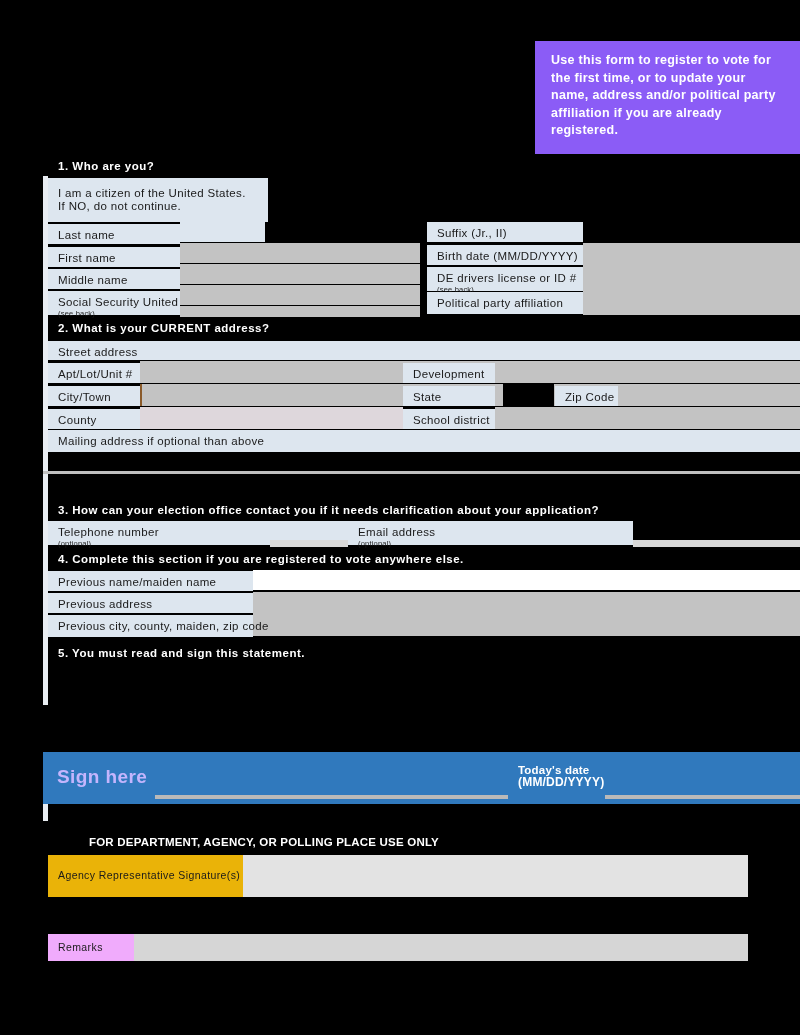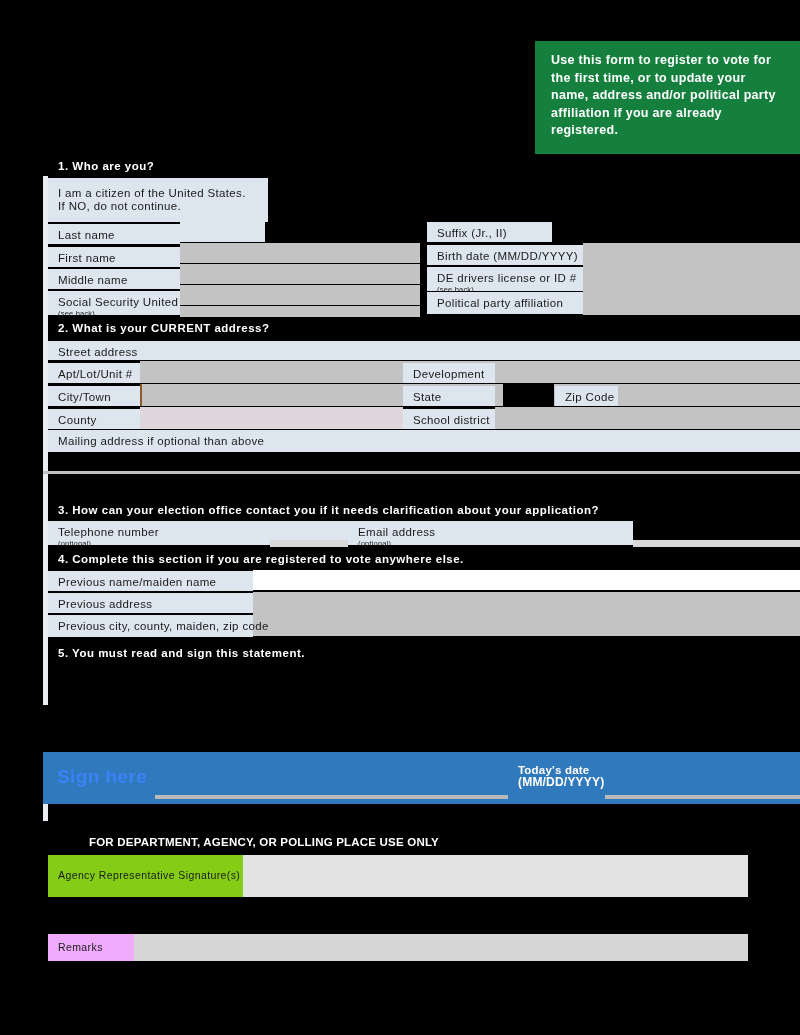--- a/index.html
+++ b/index.html
@@ -54,34 +54,34 @@
     letter-spacing: .5px;
     line-height: 16px;
     padding-left: 10px;
     box-sizing: border-box;
     background: #000000;
     white-space: nowrap;
   }
 
   
   #callout {
-    background: #15803d;
+    background: #8b5cf6;
     color: #ffffff;
     font-size: 12.5px;
     font-weight: bold;
     line-height: 17.5px;
     letter-spacing: .3px;
     padding: 11px 14px 12px 16px;
     box-sizing: border-box;
   }
 
   
   #signband { background: #3079bd; }
   #signhere-text {
-    color: #3b82f6;
+    color: #c4b5fd;
     font-size: 19px;
     font-weight: bold;
     letter-spacing: .4px;
   }
   #todaydate-text {
     color: #ffffff;
     font-size: 11.5px;
     font-weight: bold;
     line-height: 13px;
     letter-spacing: .2px;
@@ -94,21 +94,21 @@
   .leftrail { background: #e9edf2; }
   .deptlabel {
     color: #ffffff;
     font-size: 11.5px;
     font-weight: bold;
     letter-spacing: .2px;
     white-space: nowrap;
     padding-left: 39px;
   }
   .greylbl {
-    background: #84cc16;
+    background: #eab308;
     color: #1a1a1a;
     font-size: 10.5px;
     letter-spacing: .4px;
     box-sizing: border-box;
     white-space: nowrap;
   }
   .greyfill { background: #e3e3e3; }
   .greyfill2 { background: #d6d6d6; }
   .cursor-mark { background: #8a5a2a; }
 </style>
@@ -142,21 +142,21 @@
   <div class="abs inputbox" style="left:180px; top:285px; width:240px; height:20px;"></div>
 
   <div class="abs lbl" style="left:48px; top:291px; width:132px; height:24px;">
     <span>Social Security United</span>
     <span class="sub">(see back)</span>
   </div>
   <div class="abs inputbox" style="left:180px; top:306px; width:240px; height:11px;"></div>
 
   <div class="abs inputbox" style="left:583px; top:243px; width:217px; height:72px;"></div>
 
-  <div class="abs lbl" style="left:427px; top:222px; width:125px; height:20px;">Suffix (Jr., II)</div>
+  <div class="abs lbl" style="left:427px; top:222px; width:156px; height:20px;">Suffix (Jr., II)</div>
   <div class="abs lbl" style="left:427px; top:245px; width:156px; height:20px;">Birth date (MM/DD/YYYY)</div>
   <div class="abs lbl" style="left:427px; top:267px; width:156px; height:24px;">
     <span>DE drivers license or ID #</span>
     <span class="sub">(see back)</span>
   </div>
   <div class="abs lbl" style="left:427px; top:292px; width:156px; height:22px;">Political party affiliation</div>
 
   <div class="abs secbar" style="left:48px; top:320px; width:752px; height:18px;">2. What is your CURRENT address?</div>
 
   <div class="abs lbl" style="left:48px; top:341px; width:752px; height:19px;">Street address</div>

